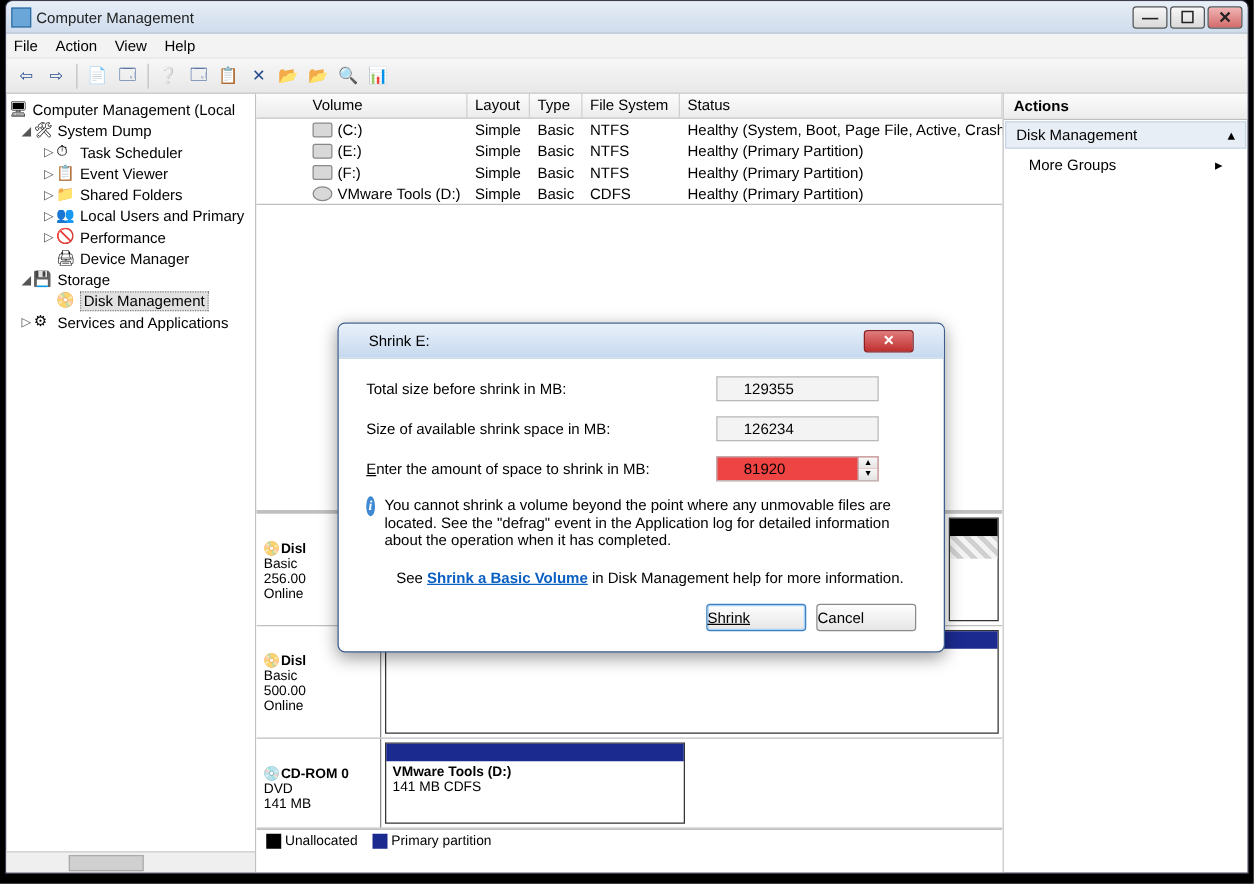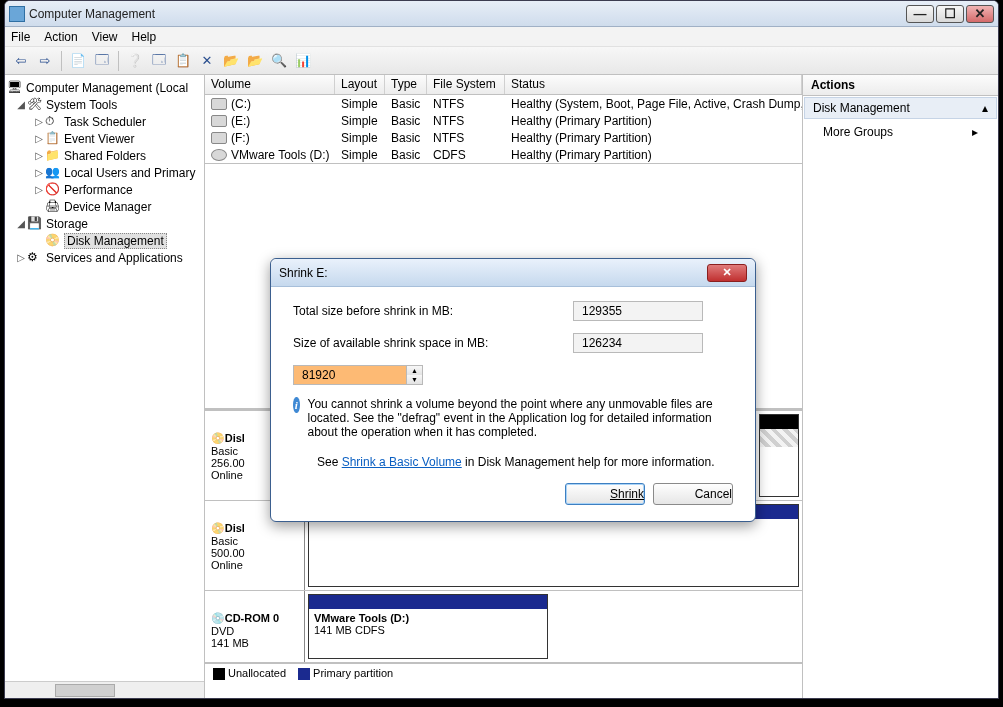--- a/index.html
+++ b/index.html
@@ -23,55 +23,55 @@
 .tree-pane .ic{width:16px;height:16px;margin-right:3px;display:inline-block;}
 .tree-pane .sel{background:#e1e1e1;border:1px dotted #888;padding:0 2px;}
 .hscroll{position:absolute;bottom:0;left:0;right:0;height:17px;background:#efefef;border-top:1px solid #ccc;display:flex;align-items:center;}
 .hscroll .thumb{width:60px;height:13px;background:#d0d0d0;border:1px solid #aaa;margin-left:50px;}
 .center-pane{flex:1;display:flex;flex-direction:column;border-right:1px solid #c0c0c0;overflow:hidden;position:relative;}
 .vol-table{border-bottom:1px solid #c0c0c0;}
 .vol-table .hdr{display:flex;background:linear-gradient(#fcfcfc,#ececec);border-bottom:1px solid #c0c0c0;height:20px;}
 .vol-table .hdr div{border-right:1px solid #d0d0d0;padding:2px 6px;font-size:12px;}
 .vol-table .body .vrow{display:flex;height:17px;align-items:center;}
 .vol-table .body .vrow div{padding:0 6px;font-size:12px;white-space:nowrap;overflow:hidden;}
-.c-vol{width:130px;}.c-lay{width:50px;}.c-typ{width:42px;}.c-fs{width:78px;}.c-st{flex:1;}
+.c-vol{width:130px;margin-left:39px;}.c-lay{width:50px;}.c-typ{width:42px;}.c-fs{width:78px;}.c-st{flex:1;}
 .vol-ic{display:inline-block;width:16px;height:12px;background:#d8d8d8;border:1px solid #888;border-radius:2px;margin-right:4px;vertical-align:middle;}
 .spacer{flex:1;}
 .disk-area{height:290px;border-top:3px solid #c0c0c0;background:#fff;overflow:hidden;}
 .disk-row{display:flex;border-bottom:1px solid #c0c0c0;}
 .disk-lbl{width:100px;border-right:1px solid #888;padding:21px 6px;font-size:11px;}
 .disk-lbl .dn{font-weight:bold;}
 .disk-parts{flex:1;display:flex;align-items:stretch;}
 .part{border:1px solid #333;margin:3px;}
 .part .pbar{height:14px;background:#1b2a8f;}
 .part .pbody{padding:3px 5px;font-size:11px;}
 .part.hatch .pbody{background:repeating-linear-gradient(45deg,#f3f3f3,#f3f3f3 4px,#d0d0d0 4px,#d0d0d0 8px);}
 .legend{display:flex;gap:12px;align-items:center;padding:3px 8px;font-size:11px;border-top:1px solid #c0c0c0;}
 .lg{width:12px;height:12px;display:inline-block;margin-right:3px;vertical-align:middle;}
 .actions-pane{width:195px;}
 .actions-hdr{background:linear-gradient(#fcfcfc,#ececec);border-bottom:1px solid #c0c0c0;padding:3px 8px;font-weight:bold;}
 .actions-sub{background:#e8eef6;border:1px solid #c6d4e6;padding:3px 8px;display:flex;justify-content:space-between;margin:1px;}
 .actions-item{padding:5px 20px;display:flex;justify-content:space-between;}
 
 .dialog{position:absolute;left:270px;top:258px;width:486px;background:#fff;border:1px solid #3b5f8f;border-radius:6px;box-shadow:0 4px 14px rgba(0,0,0,.4);}
-.dlg-title{height:28px;background:linear-gradient(#e9f1fb,#c6d9ee);border-bottom:1px solid #a7bfda;display:flex;align-items:center;padding:0 8px;border-radius:6px 6px 0 0;}
+.dlg-title{height:28px;background:linear-gradient(#e9f1fb,#c6d9ee);border-bottom:1px solid #a7bfda;display:flex;align-items:center;padding:0 24px;border-radius:6px 6px 0 0;}
 .dlg-title .t{flex:1;font-size:12px;}
 .dlg-close{width:40px;height:18px;background:linear-gradient(#e07b7b,#c03030);border:1px solid #8a1f1f;border-radius:3px;color:#fff;font-weight:bold;display:flex;align-items:center;justify-content:center;font-size:11px;}
 .dlg-body{padding:14px 22px 16px 22px;font-size:12px;}
 .dlg-row{display:flex;align-items:center;margin-bottom:12px;}
 .dlg-row .lab{width:280px;}
-.dlg-row .val{width:130px;height:20px;border:1px solid #b9b9b9;background:#f3f3f3;padding:2px 8px;}
-.dlg-row .val.input{background:#fdba74;position:relative;}
+.dlg-row .val{width:130px;height:20px;border:1px solid #b9b9b9;background:#f3f3f3;padding:2px 21px;}
+.dlg-row .val.input{background:#ef4444;position:relative;}
 .spin{position:absolute;right:0;top:0;width:16px;height:100%;border-left:1px solid #b9b9b9;display:flex;flex-direction:column;}
 .spin div{flex:1;font-size:7px;display:flex;align-items:center;justify-content:center;background:linear-gradient(#f7f7f7,#e3e3e3);}
 .dlg-info{display:flex;gap:8px;margin:6px 0 16px 0;}
 .dlg-info .ii{width:16px;height:16px;border-radius:50%;background:#3f89d4;color:#fff;font-weight:bold;font-size:11px;display:flex;align-items:center;justify-content:center;font-style:italic;font-family:Georgia,serif;}
-.dlg-link{color:#0a5fc2;text-decoration:underline;}
+.dlg-link{color:#0a5fc2;text-decoration:underline;font-weight:bold;}
 .dlg-buttons{display:flex;justify-content:flex-end;gap:8px;margin-top:14px;}
-.dlg-btn{width:80px;height:22px;border:1px solid #8a8a8a;border-radius:3px;background:linear-gradient(#fefefe,#e6e6e6);font-size:12px;display:flex;align-items:center;justify-content:flex-end;}
+.dlg-btn{width:80px;height:22px;border:1px solid #8a8a8a;border-radius:3px;background:linear-gradient(#fefefe,#e6e6e6);font-size:12px;display:flex;align-items:center;justify-content:flex-start;}
 .dlg-btn.primary{border:1px solid #3d7fc1;box-shadow:0 0 0 1px #a9d3f7 inset;text-decoration:underline;}
 </style>
 </head>
 <body>
 
 <div class="window">
 
   <div class="titlebar">
     <span class="app-icon"></span>
     <span class="title">Computer Management</span>
@@ -109,21 +109,21 @@
   <div class="main">
 
     <div class="tree-pane">
       <div class="row">
           <span class="ic">🖥</span>
           <span>Computer Management (Local</span>
         </div>
       <div class="row" style="padding-left:8px">
           <span class="tw">◢</span>
           <span class="ic">🛠</span>
-          <span>System Tools</span>
+          <span>System Dump</span>
         </div>
       <div class="row" style="padding-left:26px">
           <span class="tw">▷</span>
           <span class="ic">⏱</span>
           <span>Task Scheduler</span>
         </div>
       <div class="row" style="padding-left:26px">
           <span class="tw">▷</span>
           <span class="ic">📋</span>
           <span>Event Viewer</span>
@@ -282,20 +282,21 @@
   <div class="dlg-body">
     <div class="dlg-row">
         <div class="lab">Total size before shrink in MB:</div>
         <div class="val">129355</div>
       </div>
     <div class="dlg-row">
         <div class="lab">Size of available shrink space in MB:</div>
         <div class="val">126234</div>
       </div>
     <div class="dlg-row">
+        <div class="lab"><u>E</u>nter the amount of space to shrink in MB:</div>
         <div class="val input"><span>81920</span><div class="spin">
             <div>▲</div>
             <div>▼</div>
           </div></div>
       </div>
     <div class="dlg-info">
       <div class="ii">i</div>
       <div>You cannot shrink a volume beyond the point where any unmovable files are located. See the "defrag" event in the Application log for detailed information about the operation when it has completed.</div>
     </div>
     <div style="padding-left:24px">

